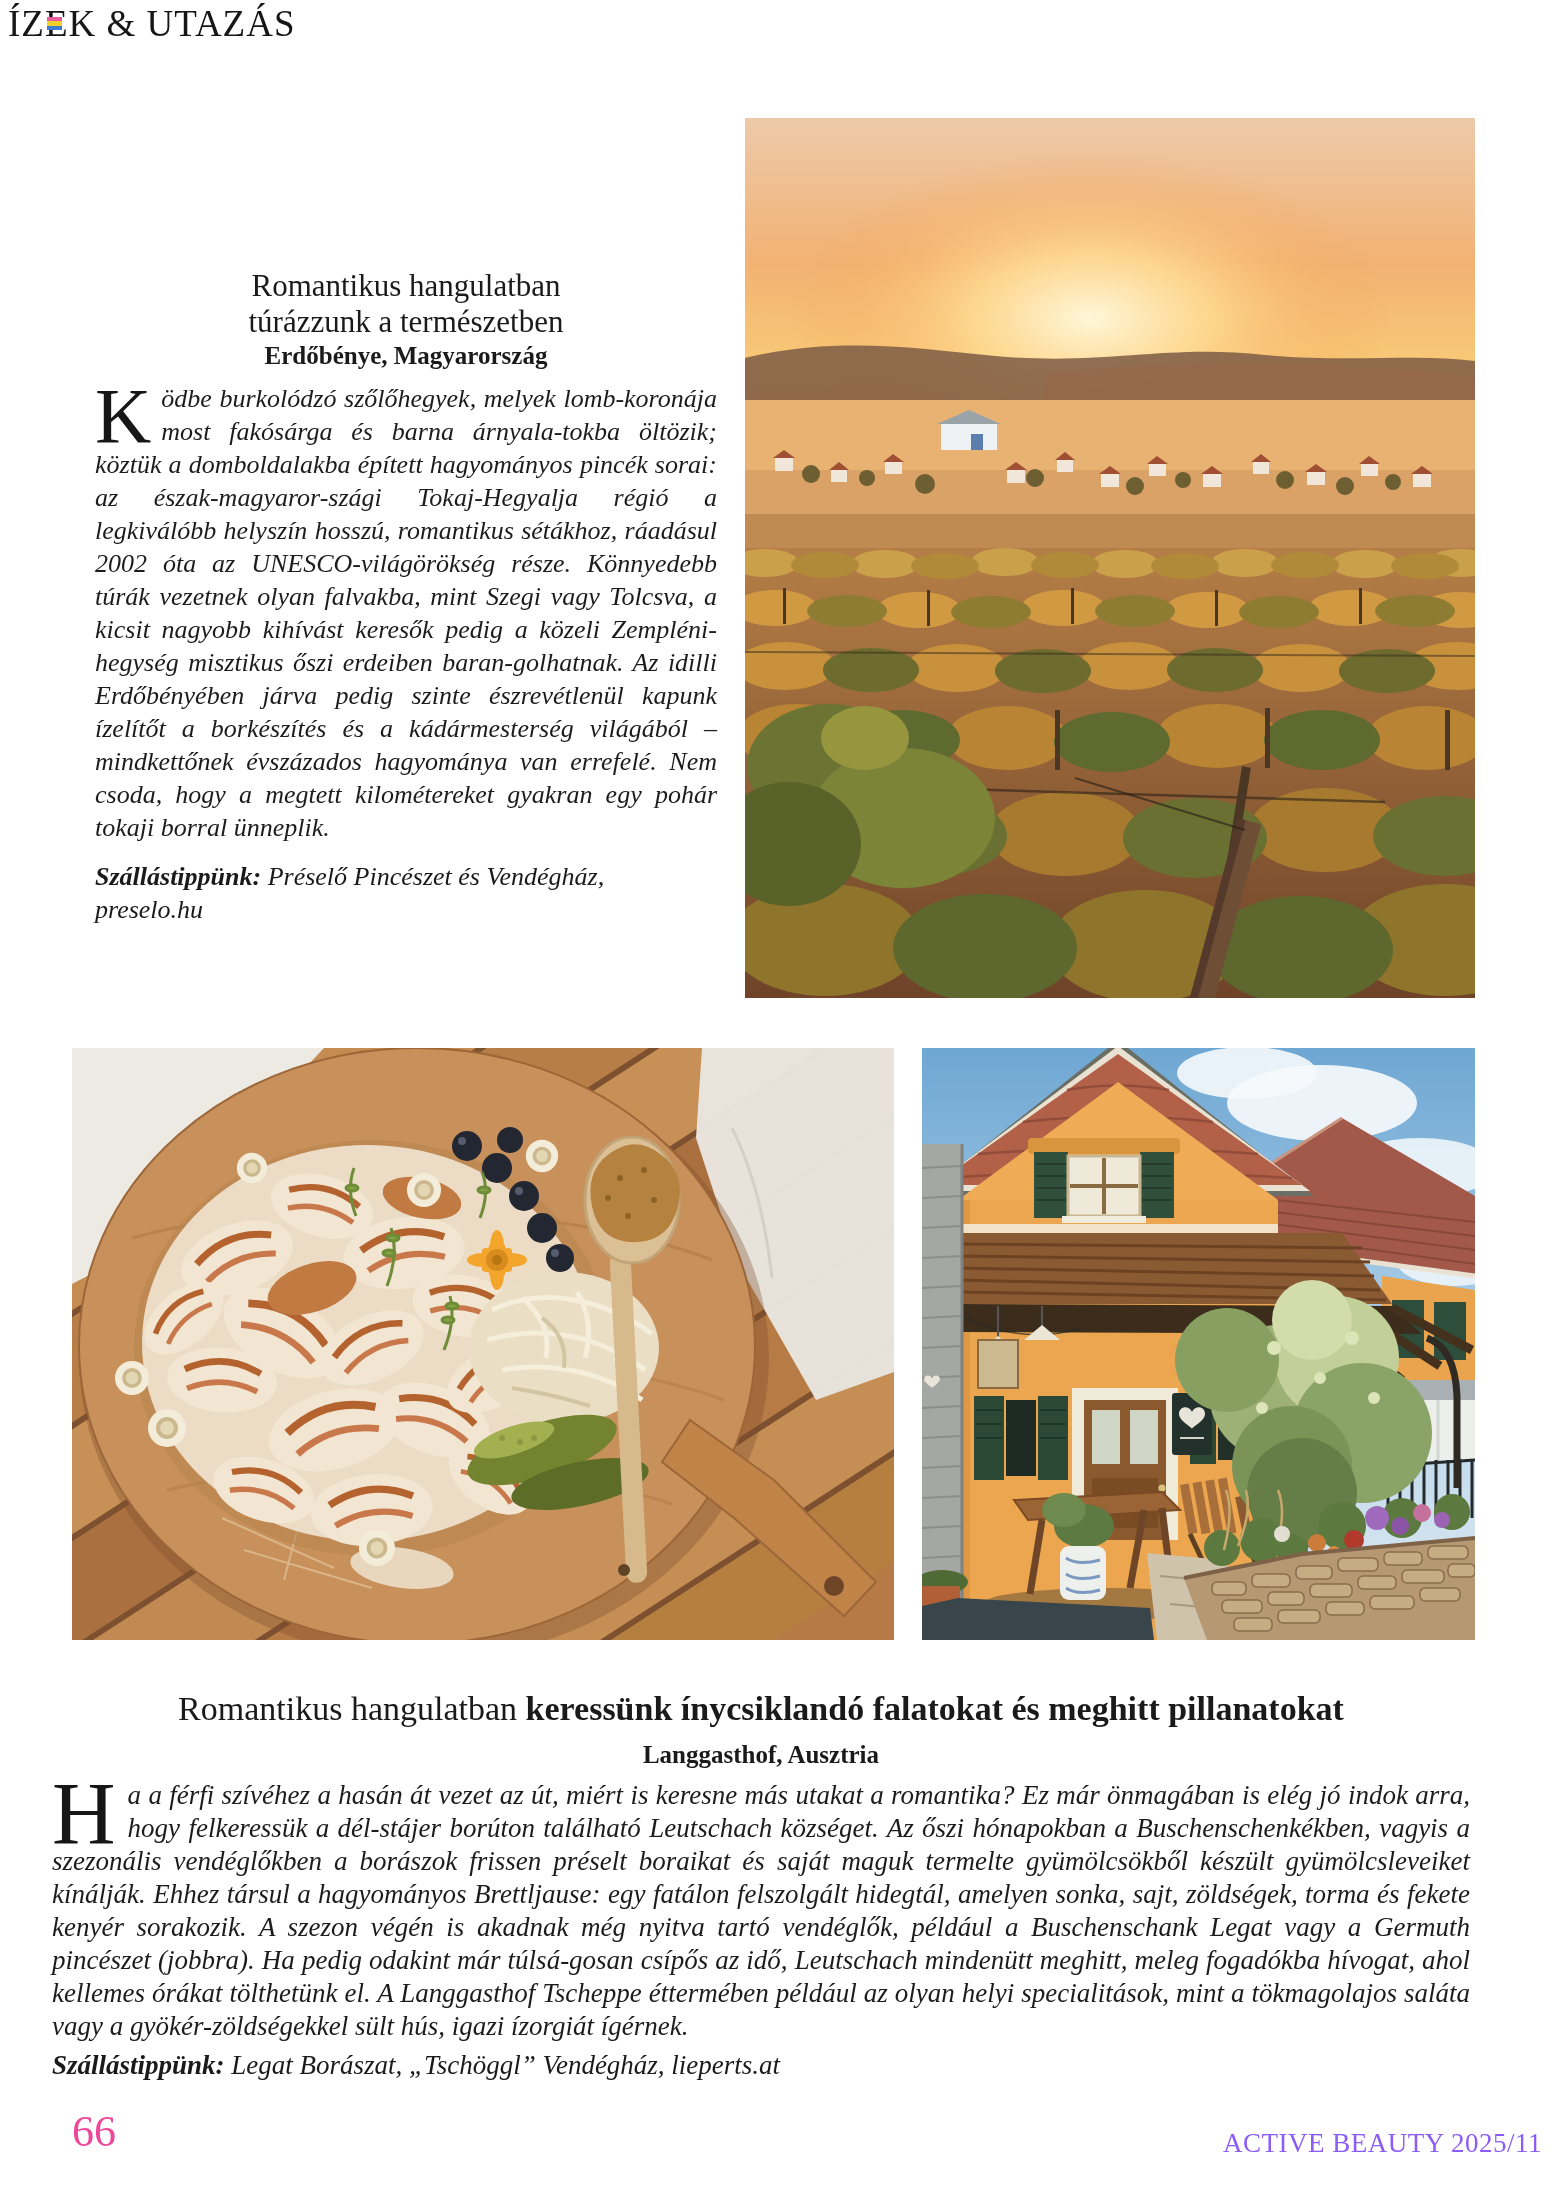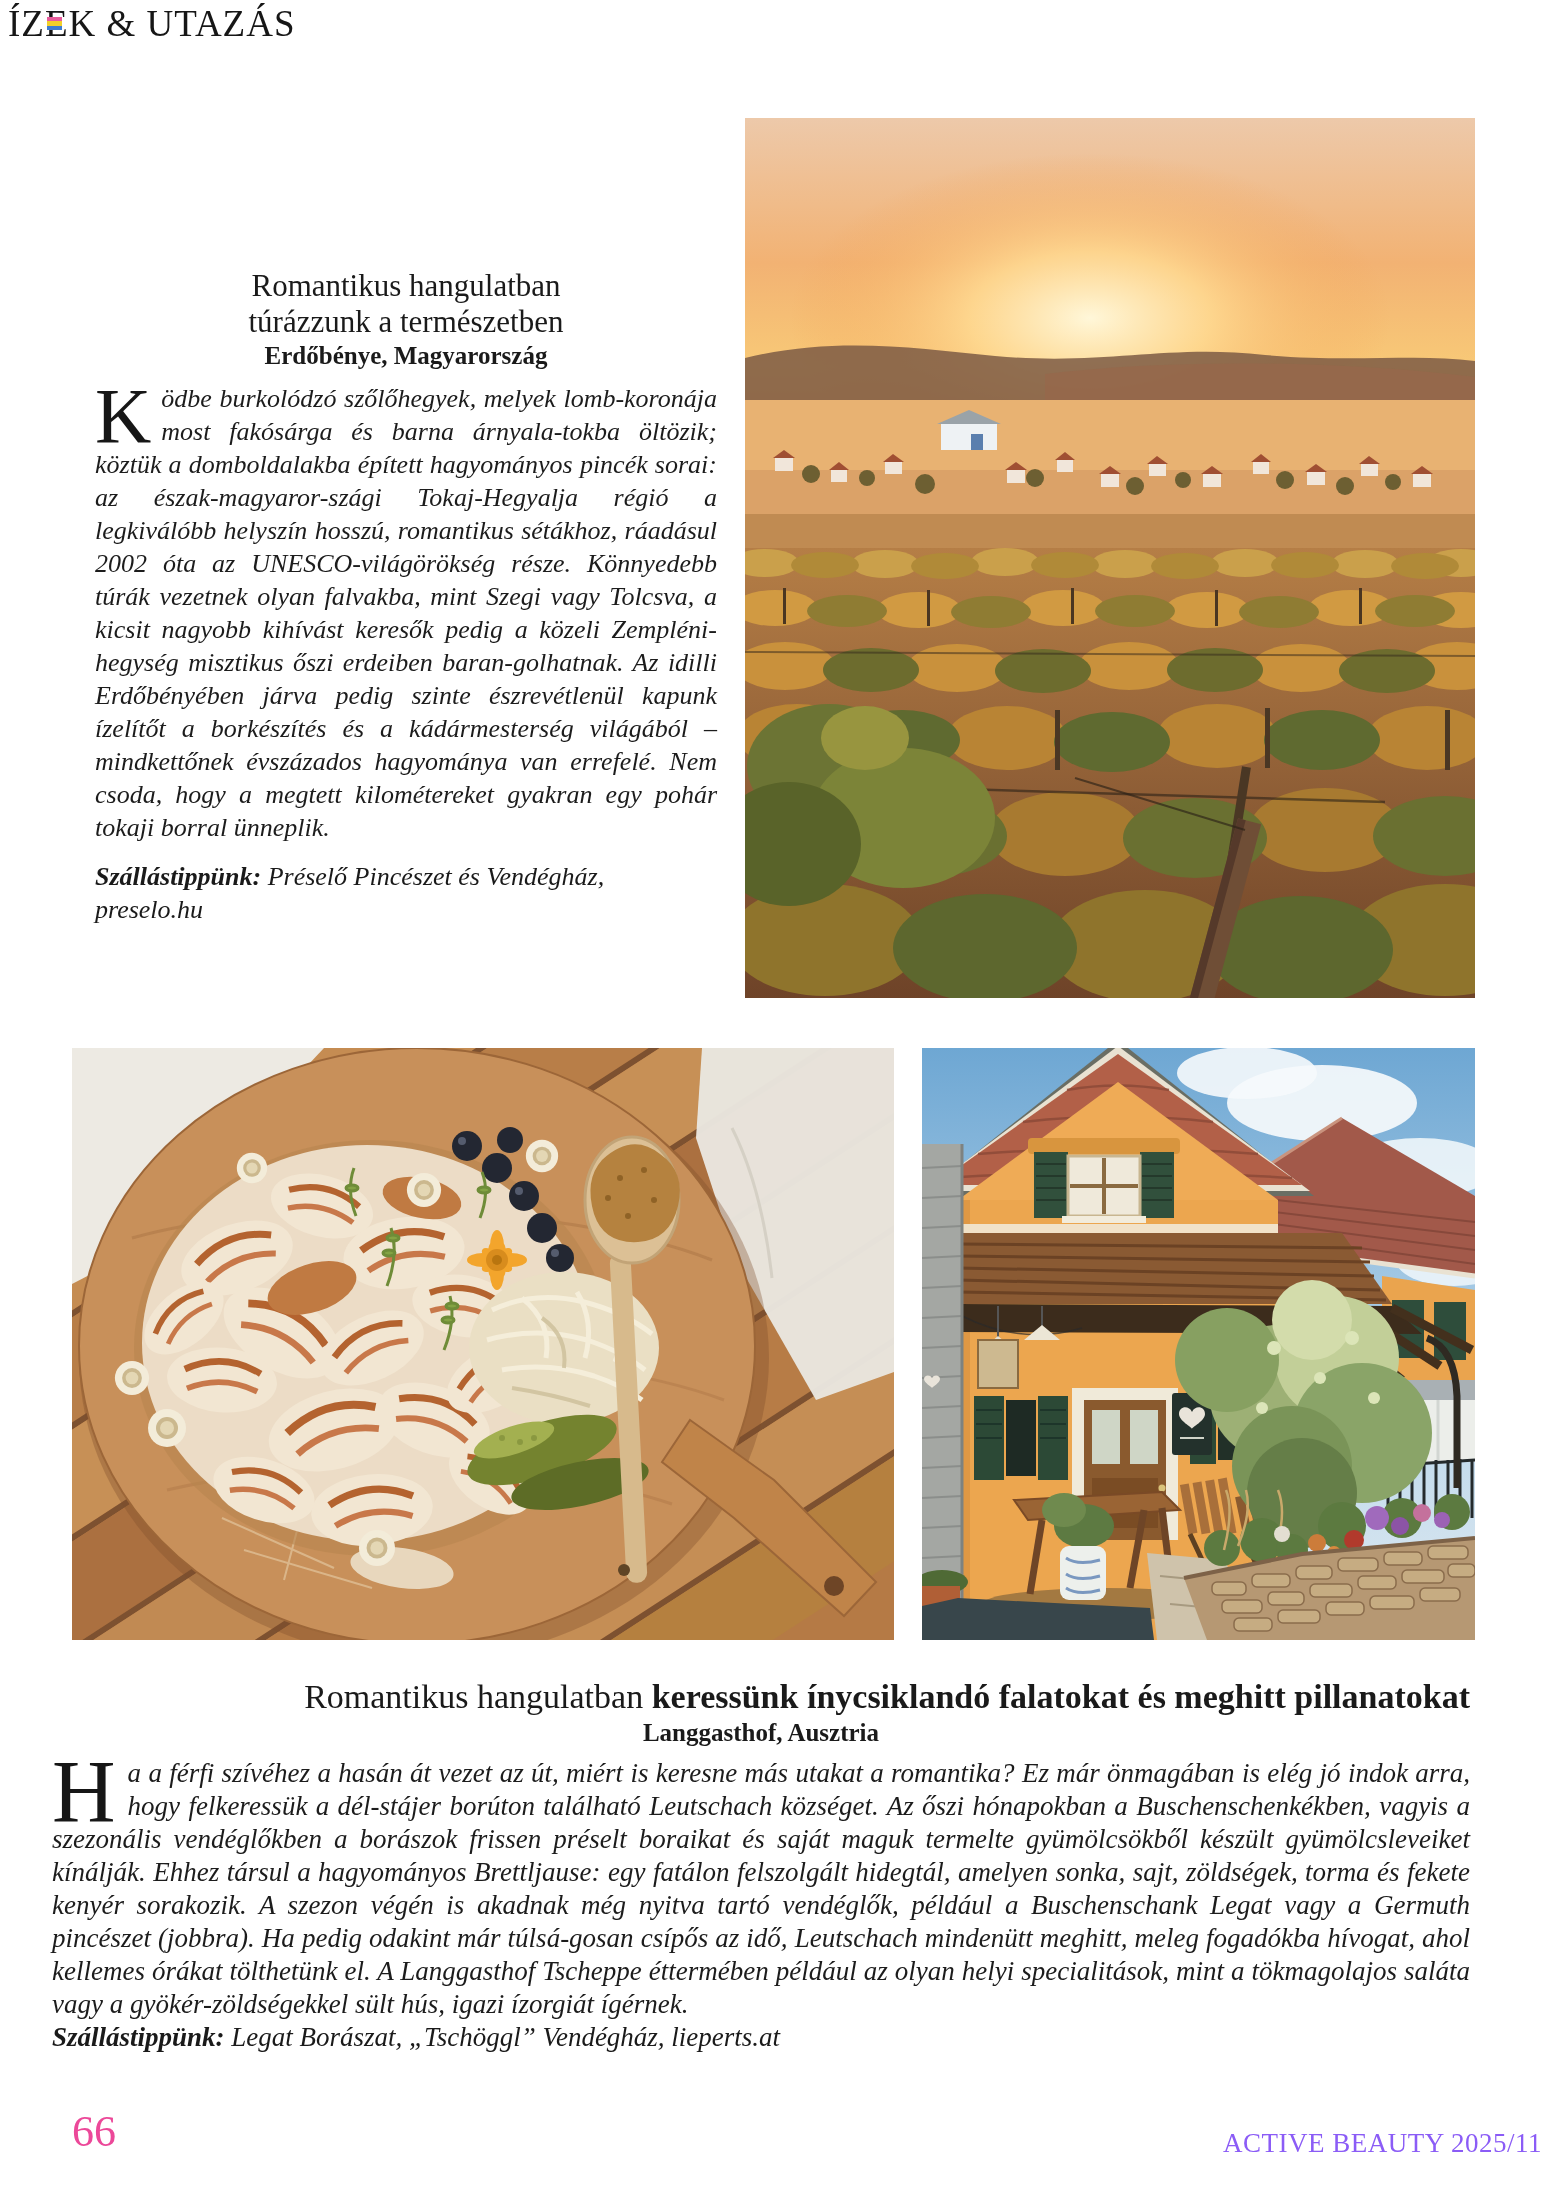--- a/index.html
+++ b/index.html
@@ -28,26 +28,26 @@
   .tip{font-style:italic;font-size:26px;line-height:33px;margin:16px 0 0 0;}
   .tip b{font-weight:700;}
   
   .photo{position:absolute;overflow:hidden;}
   .photo svg{display:block;width:100%;height:100%;}
   .ph-vineyard{left:745px;top:118px;width:730px;height:880px;}
   .ph-food{left:72px;top:1048px;width:822px;height:592px;}
   .ph-house{left:922px;top:1048px;width:553px;height:592px;}
   
   .art2{position:absolute;left:52px;top:1676px;width:1418px;}
-  .art2 .hl{text-align:right;font-size:34px;line-height:41px;font-weight:400;margin:0;}
+  .art2 .hl{text-align:center;font-size:34px;line-height:41px;font-weight:400;margin:12px;}
   .art2 .hl b{font-weight:700;}
   .art2 .loc{text-align:center;font-size:25px;font-weight:700;margin:2px 0 0 0;}
   .art2 .body-txt{font-size:27px;line-height:33px;margin-top:10px;}
   .art2 .dropcap{font-size:88px;line-height:62px;padding-right:12px;}
-  .art2 .tip{font-size:27px;margin-top:0;}
+  .art2 .tip{font-size:27px;margin-top:6px;}
   
   .pageno{position:absolute;left:72px;top:2106px;font-size:44px;color:#ec4899;}
   .mag{position:absolute;right:8px;top:2128px;font-size:27px;letter-spacing:.5px;color:#8b5cf6;}
 </style>
 </head>
 <body>
 
 <div class="page">
 
   <div class="kicker">ÍZEK &amp; UTAZÁS</div>

